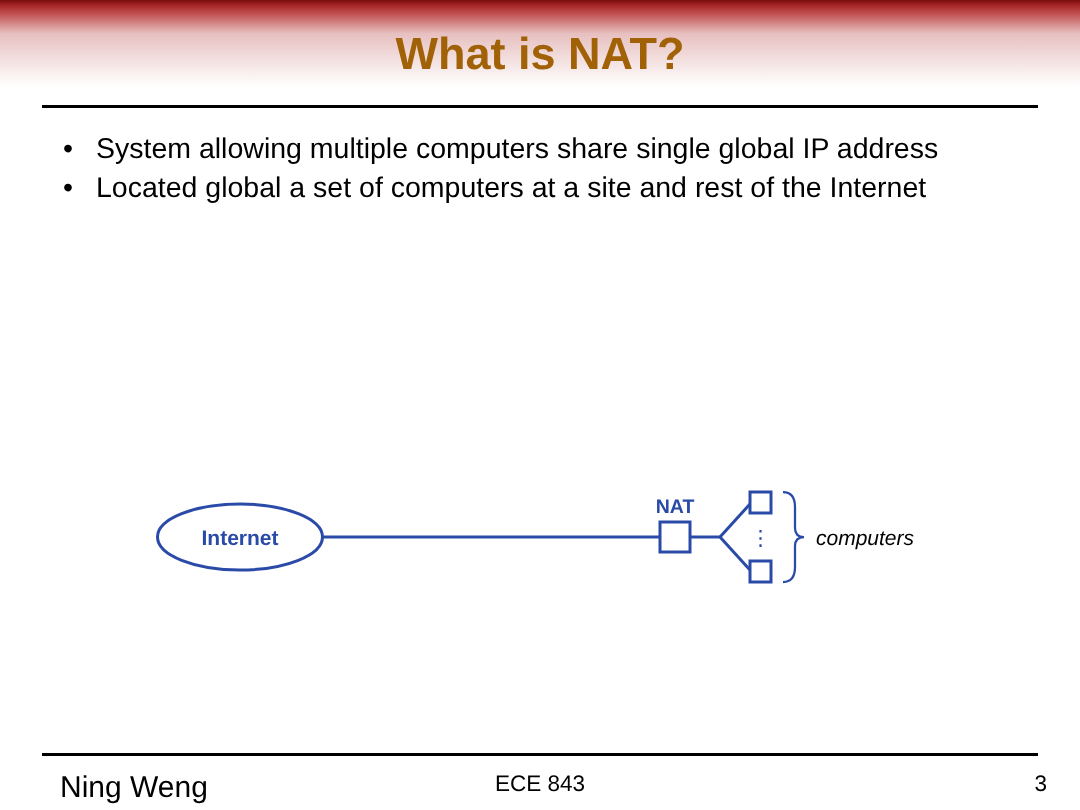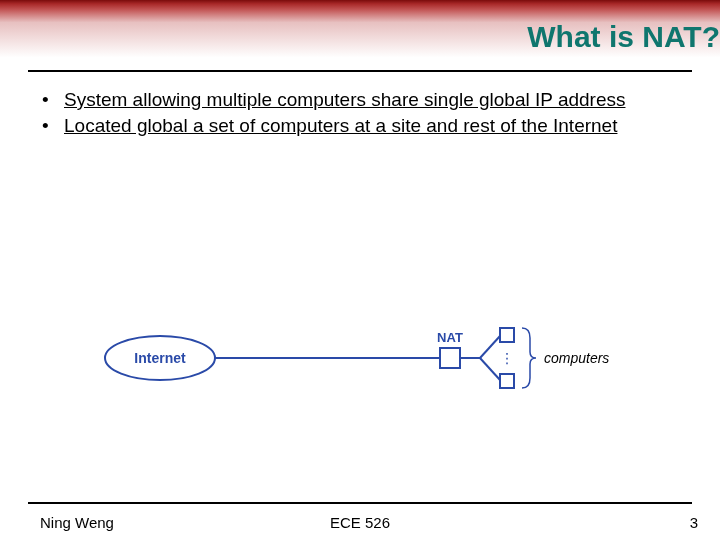--- a/index.html
+++ b/index.html
@@ -15,24 +15,24 @@
     width: 100%;
     height: 64px;
     background: linear-gradient(to bottom, #7a0c0c 0%, #a82828 6%, #c25454 15%, #e7c0c0 35%, #ffffff 90%);
     position: relative;
   }
   .title {
     position: absolute;
     top: 20px;
     left: 0;
     width: 100%;
-    text-align: right;
+    text-align: center;
     font-size: 30px;
     font-weight: bold;
-    color: #0f766e;
+    color: #a16207;
   }
   .title-rule {
     position: absolute;
     top: 70px;
     left: 28px;
     right: 28px;
     border: none;
     border-top: 2px solid #000;
   }
   .content {
@@ -44,21 +44,20 @@
   .bullets {
     list-style: none;
     font-size: 19px;
     line-height: 1.28;
     color: #000;
   }
   .bullets li {
     position: relative;
     padding-left: 24px;
     margin-bottom: 2px;
-    text-decoration: underline;
   }
   .bullets li::before {
     content: "•";
     position: absolute;
     left: 2px;
     top: 0;
     font-size: 19px;
   }
   .diagram {
     position: absolute;
@@ -77,21 +76,21 @@
     position: absolute;
     left: 28px;
     right: 28px;
     top: -12px;
     border: none;
     border-top: 2px solid #000;
   }
   .footer-left {
     position: absolute;
     left: 40px;
-    font-size: 15px;
+    font-size: 20px;
     color: #000;
   }
   .footer-center {
     position: absolute;
     left: 0;
     right: 0;
     text-align: center;
     font-size: 15px;
     color: #000;
   }
@@ -135,15 +134,15 @@
   <rect x="400" y="56" width="14" height="14" fill="none" stroke="#2a4aa8" stroke-width="2"></rect>
   <text x="407" y="45" text-anchor="middle" font-size="14" fill="#2a4aa8" class="small">⋮</text>
 
   <path d="M 422 10 Q 430 10 430 20 L 430 34 Q 430 40 436 40 Q 430 40 430 46 L 430 60 Q 430 70 422 70" fill="none" stroke="#2a4aa8" stroke-width="1.5"></path>
   <text x="444" y="45" font-size="14" font-style="italic" fill="#000" class="small">computers</text>
 </svg>
 
 <div class="footer">
   <hr class="footer-rule">
   <span class="footer-left">Ning Weng</span>
-  <span class="footer-center">ECE 526</span>
+  <span class="footer-center">ECE 843</span>
   <span class="footer-right">3</span>
 </div>
 
 </body></html>

